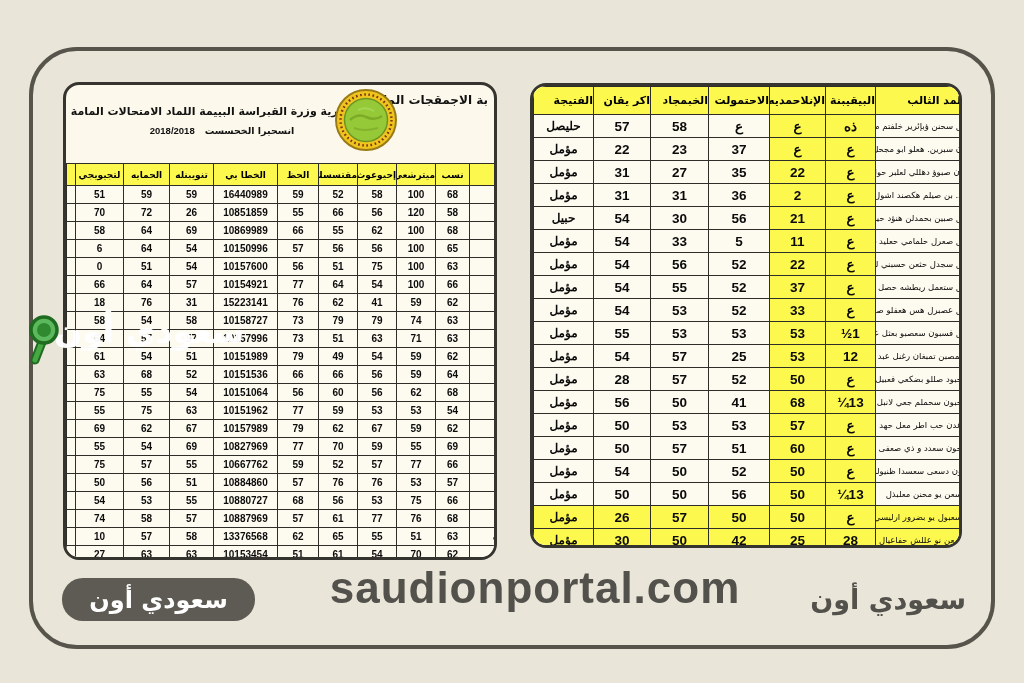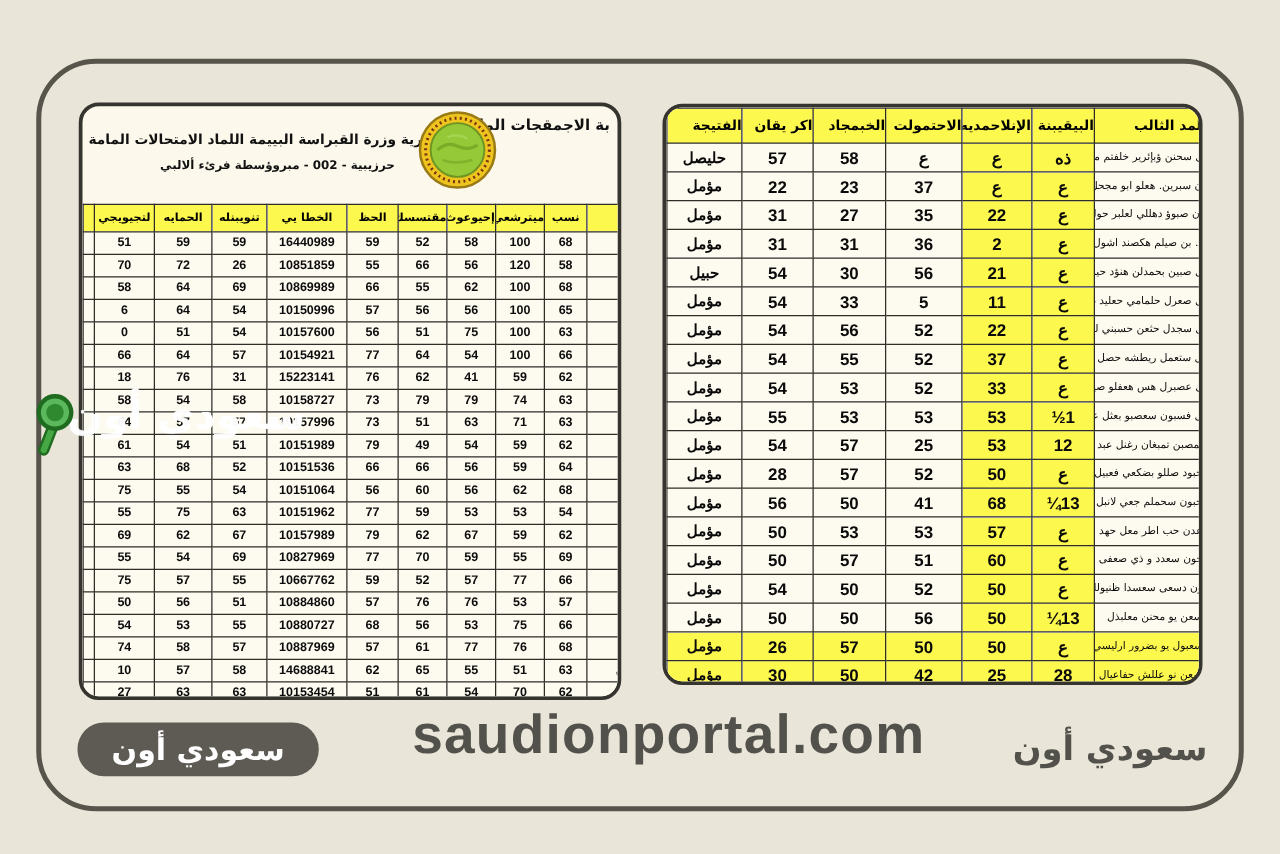--- a/index.html
+++ b/index.html
@@ -95,21 +95,24 @@
 </head>
 <body>
 
 <div class="frame"></div>
 
 <div class="card card-left">
   <div class="ldoc-head">
     <div class="ldoc-title-right">بة الاجمقجات الماحة</div>
     <div class="ldoc-lines">
       <div class="ldoc-line1">لمحقورية وزرة القبراسة البييمة اللماد الامتحالات المامة</div>
-      <div class="ldoc-line2">حرزيبية - 002  - مبروؤسطة فرئء ألالبي</div>
+      <div class="ldoc-line3">
+        <span>انسحيرا الخحسست</span>
+        &nbsp;&nbsp;<span class="year">2018/2018</span>
+      </div>
     </div>
     <svg class="logo" viewBox="0 0 64 64">
       <circle cx="32" cy="32" r="30" fill="#eec51f" stroke="#9a7a15" stroke-width="2"></circle>
       <circle cx="32" cy="32" r="25.5" fill="none" stroke="#7a3514" stroke-width="2.4" stroke-dasharray="1.6 2.6"></circle>
       <circle cx="32" cy="32" r="21.5" fill="#96c938" stroke="#6d9422" stroke-width="1.5"></circle>
       <path d="M16 32 q8 -7 16 -3 q9 4 16 -1" fill="none" stroke="#7cab27" stroke-width="2.5"></path>
       <path d="M20 40 q10 4 24 0" fill="none" stroke="#83b22c" stroke-width="2"></path>
       <path d="M24 22 q8 -4 16 1" fill="none" stroke="#a5d551" stroke-width="2"></path>
     </svg>
   </div>
@@ -388,21 +391,21 @@
           <td>77</td>
           <td>76</td>
           <td>68</td>
           <td class="name-cell">رهعان</td>
         </tr>
         <tr>
           <td></td>
           <td>10</td>
           <td>57</td>
           <td>58</td>
-          <td>14688841</td>
+          <td>13376568</td>
           <td>62</td>
           <td>65</td>
           <td>55</td>
           <td>51</td>
           <td>63</td>
           <td class="name-cell">بلوفار حعان</td>
         </tr>
         <tr>
           <td></td>
           <td>27</td>

